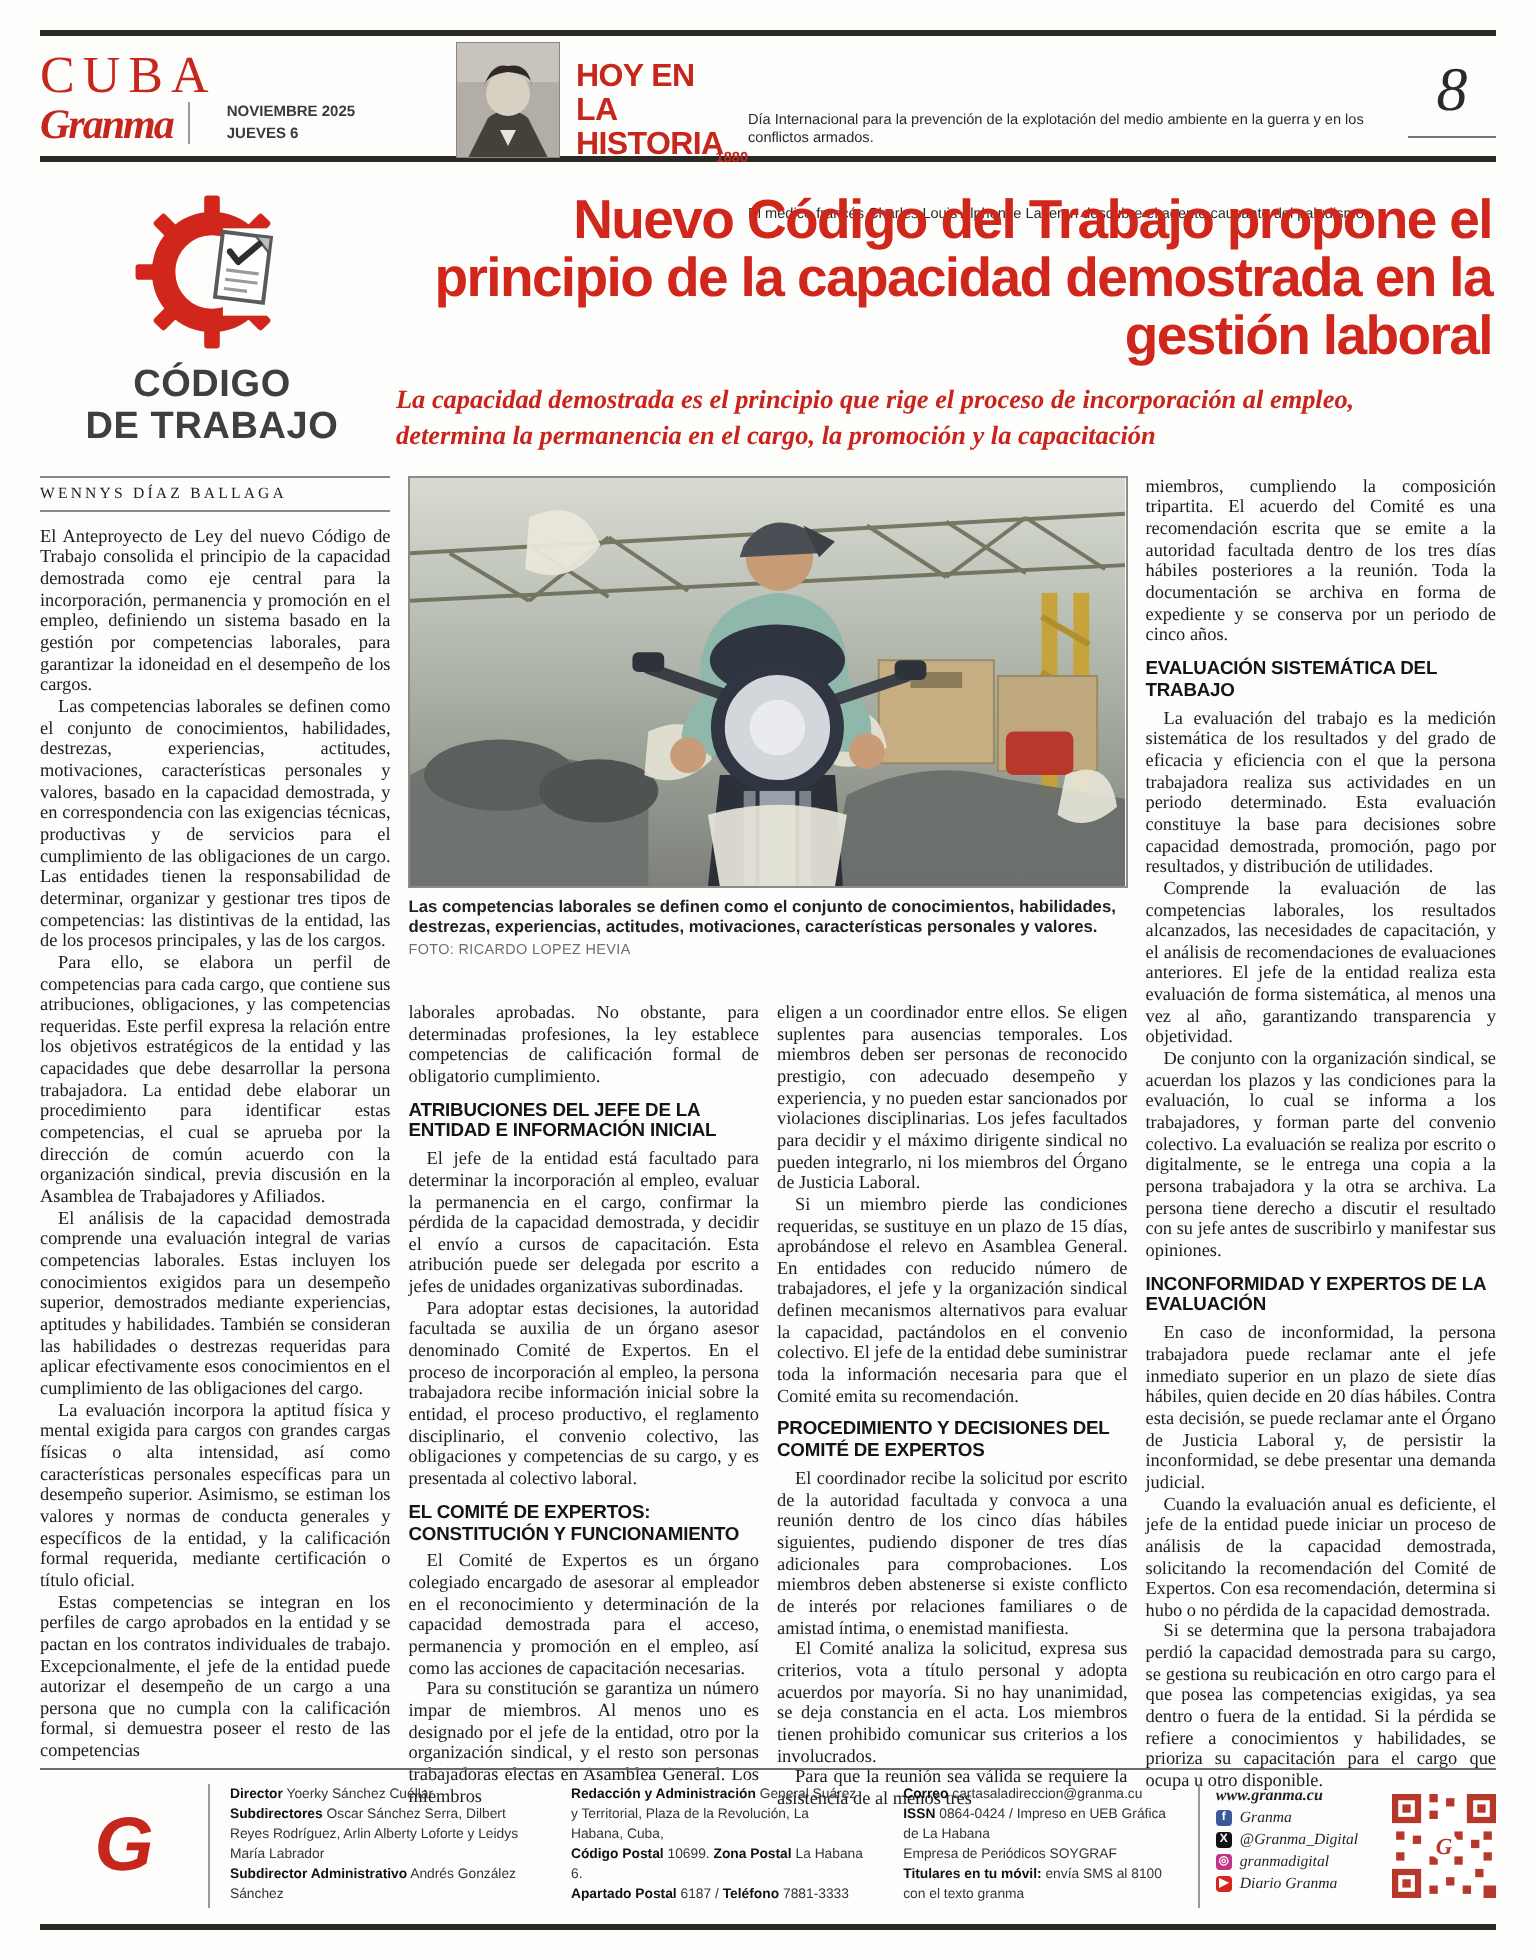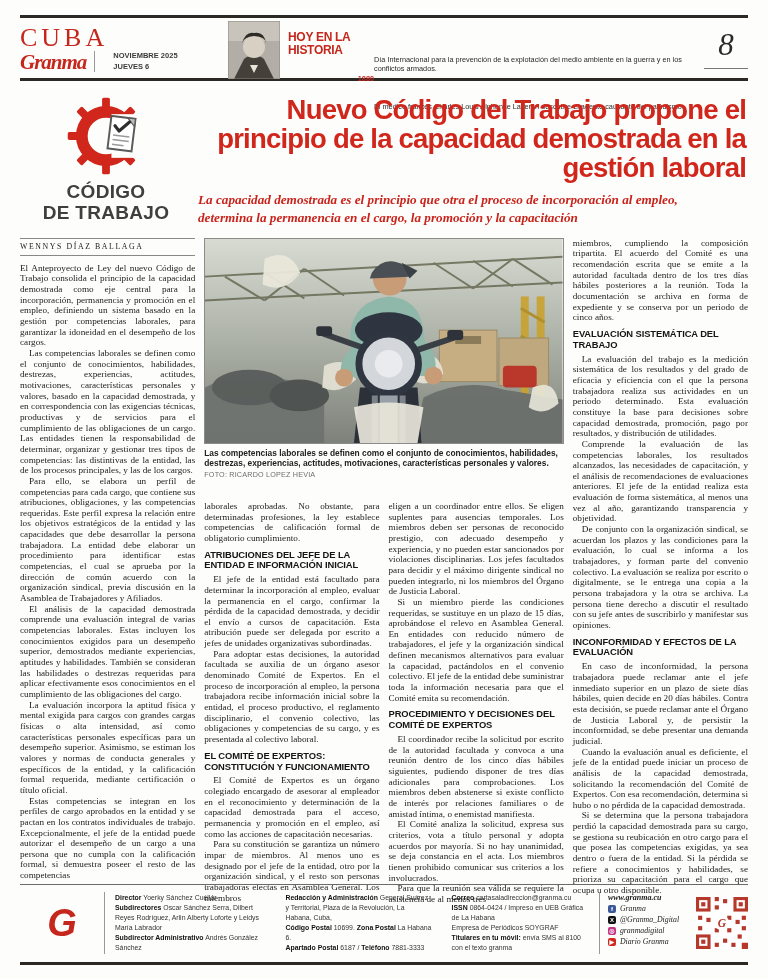--- a/index.html
+++ b/index.html
@@ -13,21 +13,21 @@
 
   
   .hdr-top { margin-top:15px; }
   .header-band { display:flex; align-items:stretch; padding:5px 0 4px; height:60px; }
   .brand { width:208px; display:flex; flex-direction:column; justify-content:center; }
   .brand-cuba { font-size:26px; letter-spacing:4px; color:#c6271d; line-height:1; }
   .brand-row { display:flex; align-items:flex-end; gap:8px; }
   .brand-granma { font-style:italic; font-weight:bold; font-size:21px; color:#c6271d; letter-spacing:-1px; line-height:.9; }
   .brand-date { border-left:1px solid #9a9a9a; padding-left:18px; font-family:"Liberation Sans",sans-serif; font-size:7.5px; font-weight:bold; color:#3a3a3a; line-height:1.35; }
   .lara { width:52px; height:58px; margin:-2px 8px 0 0; flex:none; }
-  .hist-label { font-family:"Liberation Sans",sans-serif; font-weight:bold; font-size:12px; line-height:1.05; color:#c6271d; width:66px; flex:none; padding-top:8px; letter-spacing:-0.3px; }
+  .hist-label { font-family:"Liberation Sans",sans-serif; font-weight:bold; font-size:16px; line-height:1.05; color:#c6271d; width:66px; flex:none; padding-top:8px; letter-spacing:-0.3px; }
   .hist-items { font-family:"Liberation Sans",sans-serif; font-size:7.3px; line-height:9.3px; color:#2a2a2a; width:340px; padding-top:4px; }
   .hist-row { display:flex; }
   .hist-year { width:20px; flex:none; font-weight:bold; color:#c6271d; text-align:right; }
   .hist-text { flex:1;margin-top:28px; }
   .pagenum { margin-left:auto; font-style:italic; font-size:31px; color:#2a2a2a; width:44px; text-align:center; border-bottom:1px solid #777; height:46px; line-height:44px; }
 
   
   .head-block { display:flex; margin-top:14px; }
   .logo-col { width:172px; flex:none; text-align:center; padding-top:2px; }
   .gear { width:78px; height:78px; }
@@ -137,21 +137,21 @@
           <path d="M60 38 L66 44 L78 31" fill="none" stroke="#2e2e2e" stroke-width="4" stroke-linecap="round" stroke-linejoin="round"></path>
         </g>
       </svg>
       <div class="kicker">
         <div>CÓDIGO</div>
         <div>DE TRABAJO</div>
       </div>
     </div>
     <div class="head-col">
       <h1 class="headline">Nuevo Código del Trabajo propone el principio de la capacidad demostrada en la gestión laboral</h1>
-      <div class="deck">La capacidad demostrada es el principio que otra el proceso de incorporación al empleo, determina la permanencia en el cargo, la promoción y la capacitación</div>
+      <div class="deck">La capacidad demostrada es el principio que rige el proceso de incorporación al empleo, determina la permanencia en el cargo, la promoción y la capacitación</div>
     </div>
   </div>
 
   <div class="article">
 
     <div class="c1">
       <div class="byline">WENNYS DÍAZ BALLAGA</div>
       <p class="flush">El Anteproyecto de Ley del nuevo Código de Trabajo consolida el principio de la capacidad demostrada como eje central para la incorporación, permanencia y promoción en el empleo, definiendo un sistema basado en la gestión por competencias laborales, para garantizar la idoneidad en el desempeño de los cargos.</p>
       <p>Las competencias laborales se definen como el conjunto de conocimientos, habilidades, destrezas, experiencias, actitudes, motivaciones, características personales y valores, basado en la capacidad demostrada, y en correspondencia con las exigencias técnicas, productivas y de servicios para el cumplimiento de las obligaciones de un cargo. Las entidades tienen la responsabilidad de determinar, organizar y gestionar tres tipos de competencias: las distintivas de la entidad, las de los procesos principales, y las de los cargos.</p>
       <p>Para ello, se elabora un perfil de competencias para cada cargo, que contiene sus atribuciones, obligaciones, y las competencias requeridas. Este perfil expresa la relación entre los objetivos estratégicos de la entidad y las capacidades que debe desarrollar la persona trabajadora. La entidad debe elaborar un procedimiento para identificar estas competencias, el cual se aprueba por la dirección de común acuerdo con la organización sindical, previa discusión en la Asamblea de Trabajadores y Afiliados.</p>
@@ -254,21 +254,21 @@
       <p>El Comité analiza la solicitud, expresa sus criterios, vota a título personal y adopta acuerdos por mayoría. Si no hay unanimidad, se deja constancia en el acta. Los miembros tienen prohibido comunicar sus criterios a los involucrados.</p>
       <p>Para que la reunión sea válida se requiere la asistencia de al menos tres</p>
     </div>
 
     <div class="c4">
       <p class="flush">miembros, cumpliendo la composición tripartita. El acuerdo del Comité es una recomendación escrita que se emite a la autoridad facultada dentro de los tres días hábiles posteriores a la reunión. Toda la documentación se archiva en forma de expediente y se conserva por un periodo de cinco años.</p>
       <div class="sec-h">EVALUACIÓN SISTEMÁTICA DEL TRABAJO</div>
       <p>La evaluación del trabajo es la medición sistemática de los resultados y del grado de eficacia y eficiencia con el que la persona trabajadora realiza sus actividades en un periodo determinado. Esta evaluación constituye la base para decisiones sobre capacidad demostrada, promoción, pago por resultados, y distribución de utilidades.</p>
       <p>Comprende la evaluación de las competencias laborales, los resultados alcanzados, las necesidades de capacitación, y el análisis de recomendaciones de evaluaciones anteriores. El jefe de la entidad realiza esta evaluación de forma sistemática, al menos una vez al año, garantizando transparencia y objetividad.</p>
       <p>De conjunto con la organización sindical, se acuerdan los plazos y las condiciones para la evaluación, lo cual se informa a los trabajadores, y forman parte del convenio colectivo. La evaluación se realiza por escrito o digitalmente, se le entrega una copia a la persona trabajadora y la otra se archiva. La persona tiene derecho a discutir el resultado con su jefe antes de suscribirlo y manifestar sus opiniones.</p>
-      <div class="sec-h">INCONFORMIDAD Y EFECTOS DE LA EVALUACIÓN</div>
+      <div class="sec-h">INCONFORMIDAD Y EXPERTOS DE LA EVALUACIÓN</div>
       <p>En caso de inconformidad, la persona trabajadora puede reclamar ante el jefe inmediato superior en un plazo de siete días hábiles, quien decide en 20 días hábiles. Contra esta decisión, se puede reclamar ante el Órgano de Justicia Laboral y, de persistir la inconformidad, se debe presentar una demanda judicial.</p>
       <p>Cuando la evaluación anual es deficiente, el jefe de la entidad puede iniciar un proceso de análisis de la capacidad demostrada, solicitando la recomendación del Comité de Expertos. Con esa recomendación, determina si hubo o no pérdida de la capacidad demostrada.</p>
       <p>Si se determina que la persona trabajadora perdió la capacidad demostrada para su cargo, se gestiona su reubicación en otro cargo para el que posea las competencias exigidas, ya sea dentro o fuera de la entidad. Si la pérdida se refiere a conocimientos y habilidades, se prioriza su capacitación para el cargo que ocupa u otro disponible.</p>
     </div>
   </div>
 
   <div class="footer-wrap">
     <div class="rule-thin"></div>
     <div class="footer">
       <div class="f-logo">

